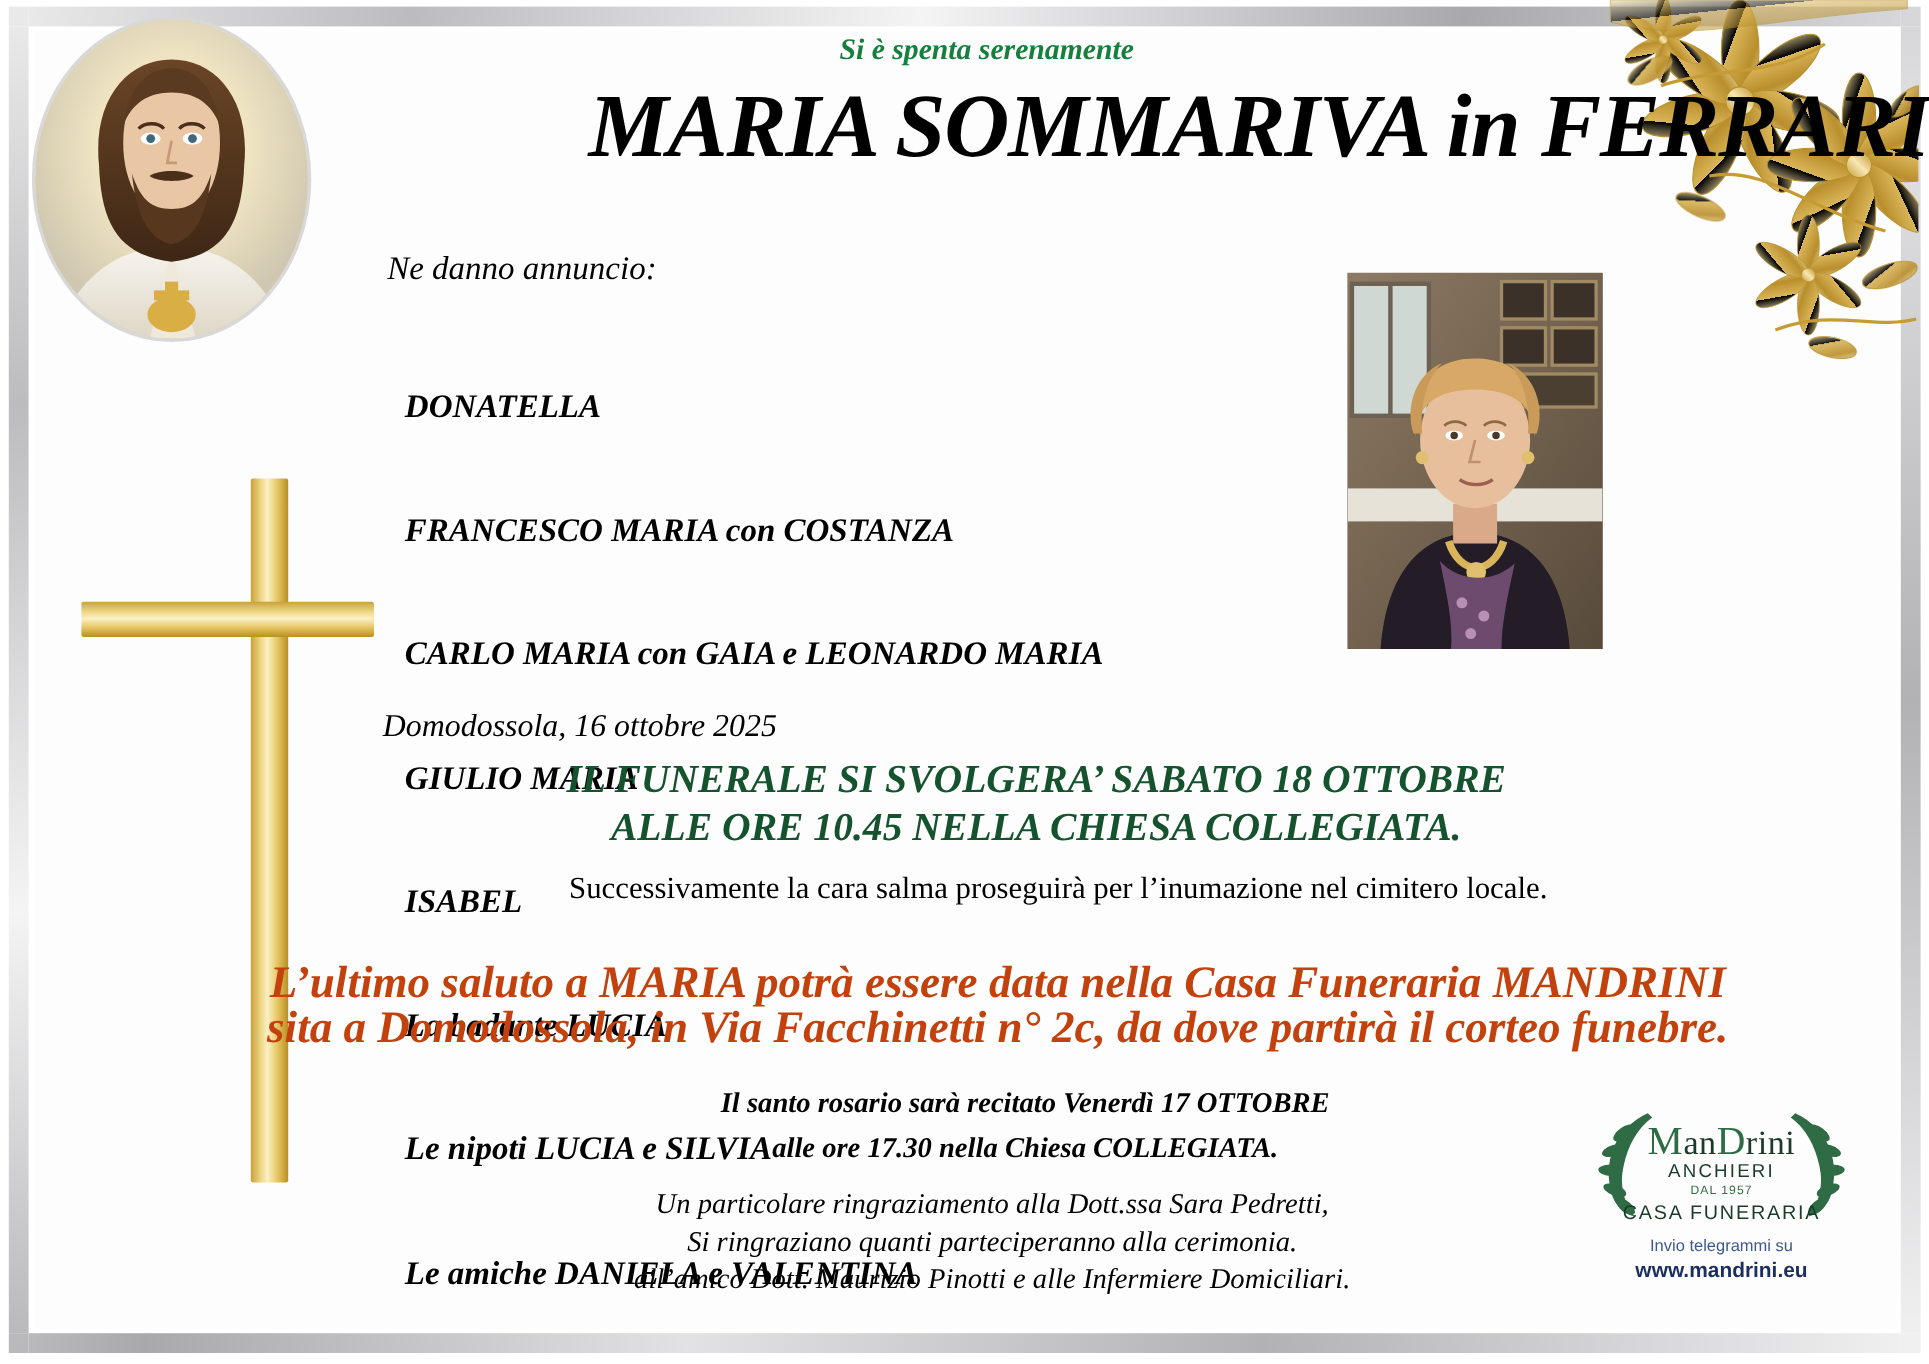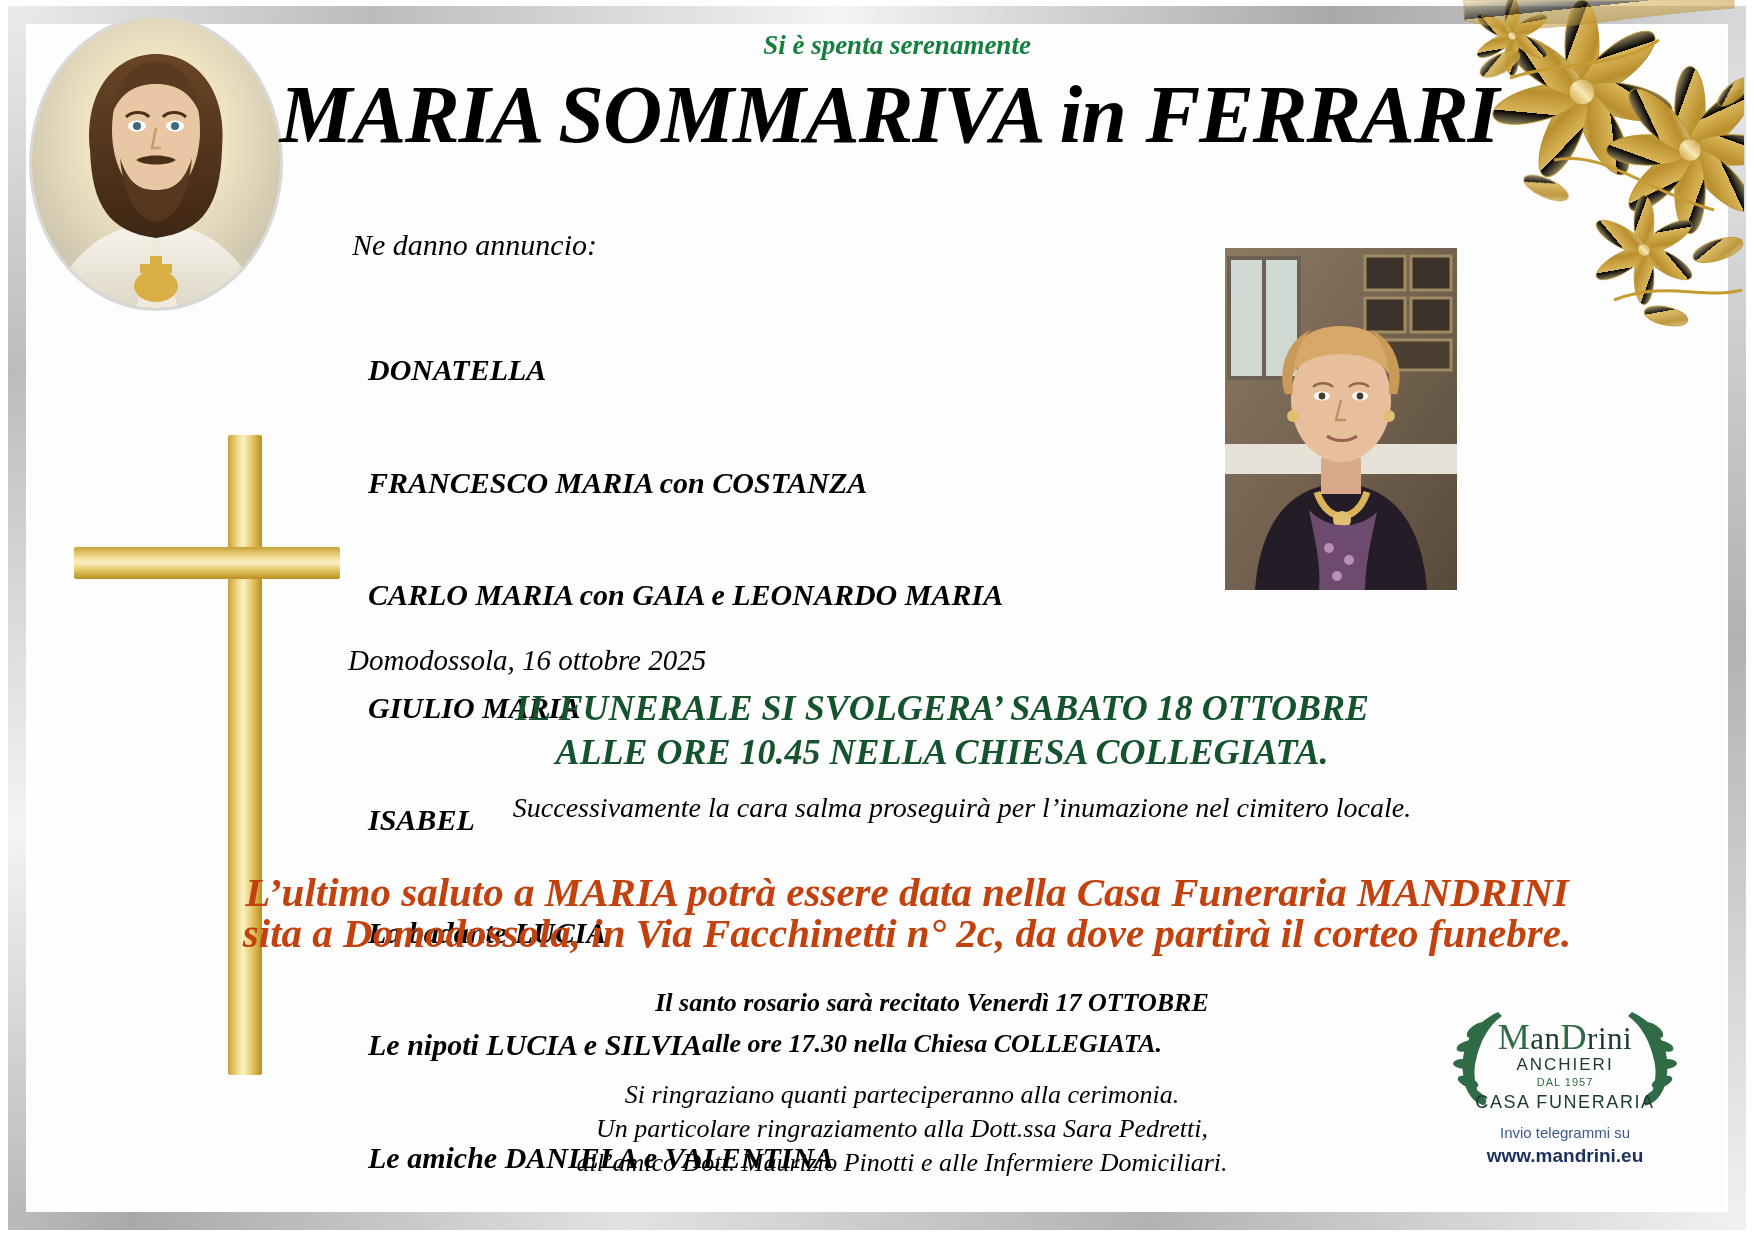--- a/index.html
+++ b/index.html
@@ -114,21 +114,21 @@
     font-style: italic;
     font-weight: bold;
     font-size: 27px;
     color: #15803d;
     white-space: normal;
     padding-left: 40px;
   }
   .name {
     left: 0; right: 0;
     top: 72px;
-    text-align: center;
+    text-align: right;
     font-family: "Liberation Serif", serif;
     font-style: italic;
     font-weight: bold;
     font-size: 82px;
     letter-spacing: -1px;
     color: #000;
     white-space: normal;
     padding-left: 24px;
     line-height: 1.05;
   }
@@ -166,21 +166,20 @@
     line-height: 44px;
     color: #14532d;
     white-space: normal;
     padding-left: 170px;
     padding-right: 40px;
   }
   .after {
     left: 0; right: 0;
     top: 792px;
     text-align: center;
-    font-style: italic;
     font-size: 28px;
     color: #000;
     white-space: normal;
     padding-left: 170px;
     padding-right: 40px;
     margin-left: 40px;
   }
   .farewell {
     left: 0; right: 0;
     top: 872px;
@@ -496,22 +495,22 @@
     <div>L’ultimo saluto a MARIA potrà essere data nella  Casa Funeraria MANDRINI</div>
     <div>sita a Domodossola, in Via Facchinetti n° 2c, da dove partirà il corteo funebre.</div>
   </div>
 
   <div class="t rosary">
     <div>Il santo rosario sarà recitato Venerdì 17 OTTOBRE</div>
     <div>alle ore 17.30 nella Chiesa COLLEGIATA.</div>
   </div>
 
   <div class="t thanks">
+    <div>Un particolare ringraziamento alla Dott.ssa Sara Pedretti,</div>
     <div>Si ringraziano quanti parteciperanno alla cerimonia.</div>
-    <div>Un particolare ringraziamento alla Dott.ssa Sara Pedretti,</div>
     <div>all’amico Dott. Maurizio Pinotti e alle Infermiere Domiciliari.</div>
   </div>
 
   <div class="logo">
     <div class="logo-mark">
       <svg viewBox="0 0 250 108" width="250" height="108" style="position:absolute;left:0;top:0">
         <g fill="#2f6b45">
           <path d="M58 10 C 28 24, 16 54, 26 86 C 30 96, 38 102, 46 104 C 36 92, 32 74, 36 58 C 40 40, 48 24, 62 14 Z"></path>
           <g>
             <ellipse cx="36" cy="28" rx="11" ry="5" transform="rotate(-36 36 28)"></ellipse>

